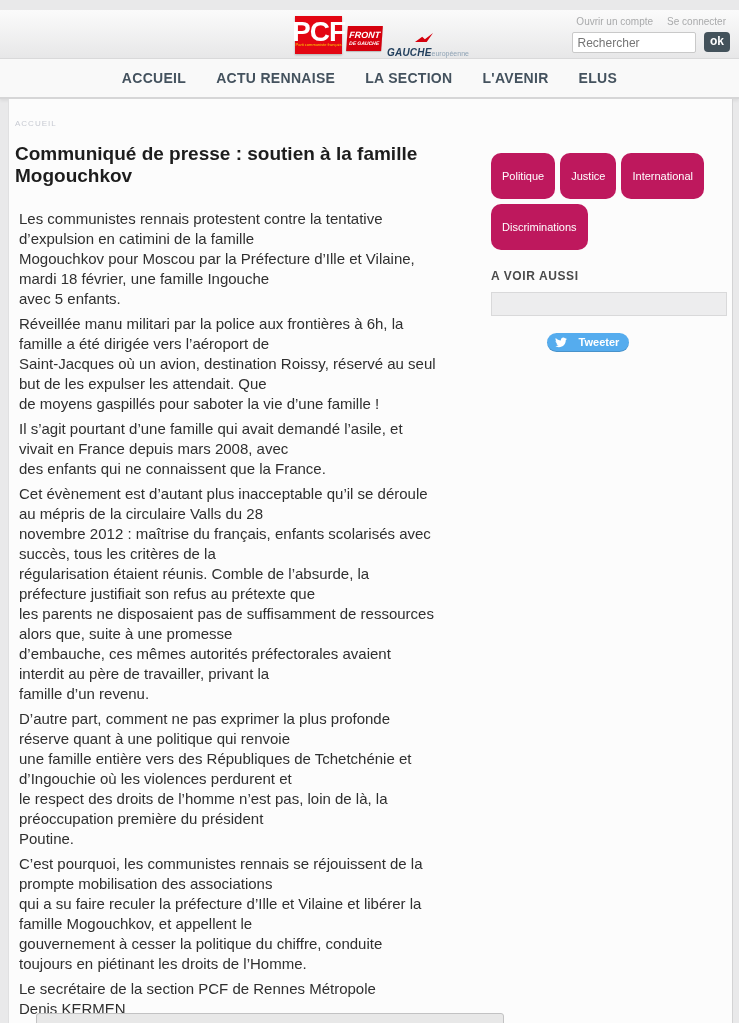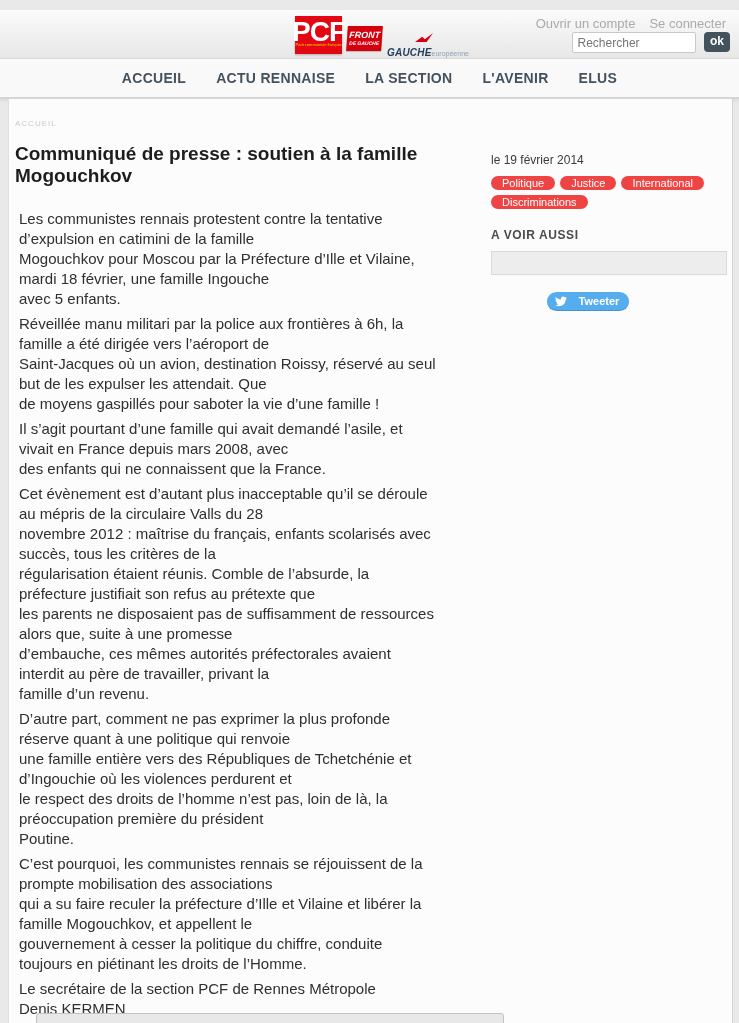--- a/index.html
+++ b/index.html
@@ -28,21 +28,21 @@
     display:flex;flex-direction:column;align-items:center;justify-content:center;
     transform:skewX(-4deg);box-shadow:0 1px 1px rgba(0,0,0,.2);
   }
   .fdg-logo .fdg-top{color:#fff;font-style:italic;font-weight:bold;font-size:9px;line-height:9px;}
   .fdg-logo .fdg-bottom{color:#fff;font-style:italic;font-weight:bold;font-size:5px;line-height:6px;}
   .ge-logo{position:absolute;left:92px;top:18px;width:70px;height:22px;}
   .ge-bird{position:absolute;left:28px;top:-4px;width:18px;height:10px;}
   .ge-text{position:absolute;left:0;top:9px;white-space:nowrap;}
   .ge-bold{font-size:10px;font-weight:bold;color:#23405e;letter-spacing:.2px;font-style:italic;}
   .ge-light{font-size:7px;color:#8fa3b5;}
-  .account-links{position:absolute;right:13px;top:6px;font-size:13px;color:#a9aaab;margin-left:12px;}
+  .account-links{position:absolute;right:13px;top:6px;font-size:10px;color:#a9aaab;margin-left:12px;}
   .account-links span{cursor:pointer;}
   .account-links .sep{display:inline-block;width:14px;}
   .search-zone{position:absolute;right:9px;top:22px;height:22px;margin-left:18px;}
   .search-input{
     width:112px;height:17px;border:1px solid #c9c9c9;background:#fff;border-radius:2px;
     font-size:12px;color:#555;padding:1px 5px;outline:none;vertical-align:top;
     font-family:"Liberation Sans","DejaVu Sans",sans-serif;
   }
   .ok-btn{
     display:inline-block;vertical-align:top;margin-left:4px;
@@ -80,22 +80,22 @@
   }
   .bottom-cut-box{
     position:absolute;left:27px;top:914px;width:466px;height:14px;
     background:#e8e8e8;border:1px solid #c2c2c3;border-radius:3px 3px 0 0;
   }
   
   .sidebar{position:absolute;left:482px;top:54px;width:236px;}
   .sb-date{font-size:12px;color:#3b3b3b;margin-bottom:9px;}
   .sb-tags{display:flex;flex-wrap:wrap;gap:5px;margin-bottom:19px;width:230px;}
   .tag-pill{
-    background:#ef4444;color:#fff;font-size:11px;line-height:12px;
-    padding:1px 11px;border-radius:10px;cursor:pointer;white-space:nowrap;
+    background:#be185d;color:#fff;font-size:11px;line-height:12px;
+    padding:17px 11px;border-radius:10px;cursor:pointer;white-space:nowrap;
   }
   .sb-see-also{font-size:12px;font-weight:bold;color:#4a4a4a;letter-spacing:.6px;margin:0 0 9px 0;}
   .sb-empty-box{height:22px;background:#ededee;border:1px solid #d9d9da;}
   .tweet-row{margin-top:17px;display:flex;justify-content:center;padding-right:42px;}
   .tweet-btn{
     display:inline-flex;align-items:center;gap:12px;cursor:pointer;
     background:#55acee;color:#fff;border-radius:10px;
     font-size:11px;font-weight:bold;padding:2px 10px 3px 8px;line-height:14px;
     box-shadow:inset 0 -1px 0 rgba(0,0,0,.15);
   }
@@ -187,21 +187,20 @@
 famille Mogouchkov, et appellent le
 gouvernement à cesser la politique du chiffre, conduite
 toujours en piétinant les droits de l’Homme.</p>
     <p>Le secrétaire de la section PCF de Rennes Métropole
 Denis KERMEN</p>
   </div>
 
   <div class="bottom-cut-box"></div>
 
   <div class="sidebar">
-    <div class="sb-date">le 19 février 2014</div>
 
     <div class="sb-tags">
       <span class="tag-pill">Politique</span>
       <span class="tag-pill">Justice</span>
       <span class="tag-pill">International</span>
       <span class="tag-pill">Discriminations</span>
     </div>
 
     <h2 class="sb-see-also">A VOIR AUSSI</h2>
     <div class="sb-empty-box"></div>

